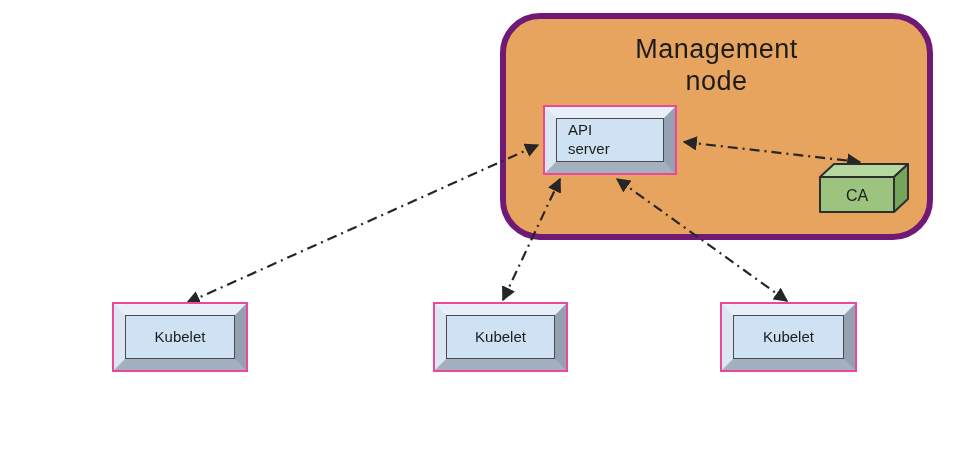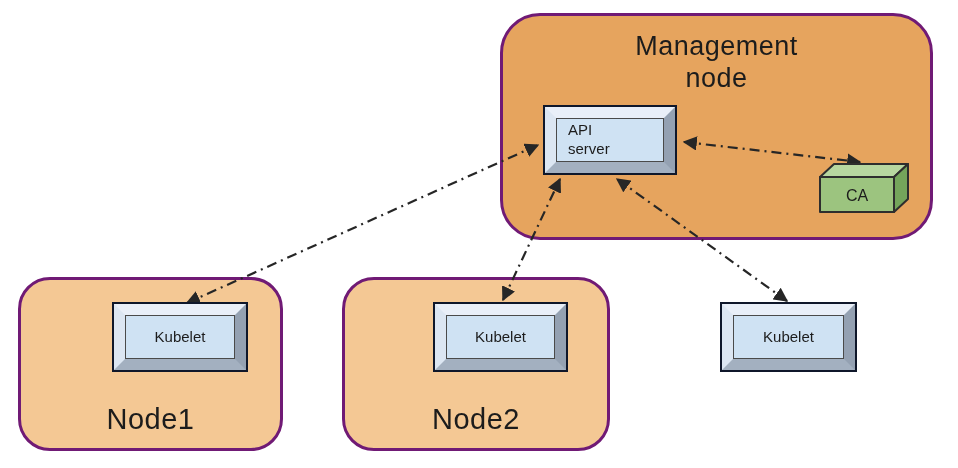--- a/index.html
+++ b/index.html
@@ -1,32 +1,32 @@
 <!DOCTYPE html>
 <html><head>
 <meta charset="utf-8">
 <style>
   html,body{margin:0;padding:0;background:#ffffff;}
   .canvas{
     position:relative;width:958px;height:468px;background:#ffffff;overflow:hidden;
     font-family:"Liberation Sans", sans-serif;color:#1c1c1c;
   }
-  .node-box{position:absolute;border:3px solid #701a75;box-sizing:border-box;padding-left:28px;}
+  .node-box{position:absolute;border:6px solid #701a75;box-sizing:border-box;padding-left:28px;}
   .mgmt{background:#e6a45e;border-radius:40px;}
   .worker{background:#f4c894;border-radius:32px;}
   .mgmt-title{
     position:absolute;top:14px;left:0;width:100%;text-align:center;
     font-size:27px;line-height:1.2;white-space:pre-line;letter-spacing:.5px;
   }
   .worker-label{
     position:absolute;bottom:12px;left:0;width:100%;text-align:center;
     font-size:29px;letter-spacing:.5px;
   }
   
-  .bevel{position:absolute;border:2px solid #0f172a;box-sizing:border-box;background:#cfd9e6;}
+  .bevel{position:absolute;border:2px solid #ec4899;box-sizing:border-box;background:#cfd9e6;}
   .bevel .frame{
     width:100%;height:100%;box-sizing:border-box;
     border:11px solid;border-color:#e9eff8 #94a1b2 #a3b0c0 #dce6f2;
   }
   .bevel .panel{
     width:100%;height:100%;box-sizing:border-box;background:#cfe2f3;
     border:1px solid #4a4a4a;display:flex;align-items:center;
     font-size:15px;line-height:1.25;white-space:pre-line;
   }
   .panel.center{justify-content:center;}
@@ -36,26 +36,20 @@
 </head>
 <body>
 
 <div class="canvas">
 
   <div class="node-box mgmt" style="left:500px;top:13px;width:433px;height:227px;">
     <div class="mgmt-title">Management
 node</div>
   </div>
 
-  <div class="node-box worker" style="left:18px;top:277px;width:265px;height:174px;">
-    <div class="worker-label">Node1</div>
-  </div>
-  <div class="node-box worker" style="left:342px;top:277px;width:268px;height:174px;">
-    <div class="worker-label">Node2</div>
-  </div>
 
   <svg class="overlay" width="958" height="468" viewBox="0 0 958 468">
     <defs>
       <marker id="ah" viewBox="0 0 10 10" refX="9" refY="5" markerWidth="6.5" markerHeight="6.5" orient="auto-start-reverse">
         <path d="M0,0 L10,5 L0,10 z" fill="#262626"></path>
       </marker>
     </defs>
 
     <g stroke="#262626" stroke-width="2.2" fill="none" stroke-dasharray="10 5 2 5">
       <path d="M 187,303 L 538,145" marker-start="url(#ah)" marker-end="url(#ah)"></path>

